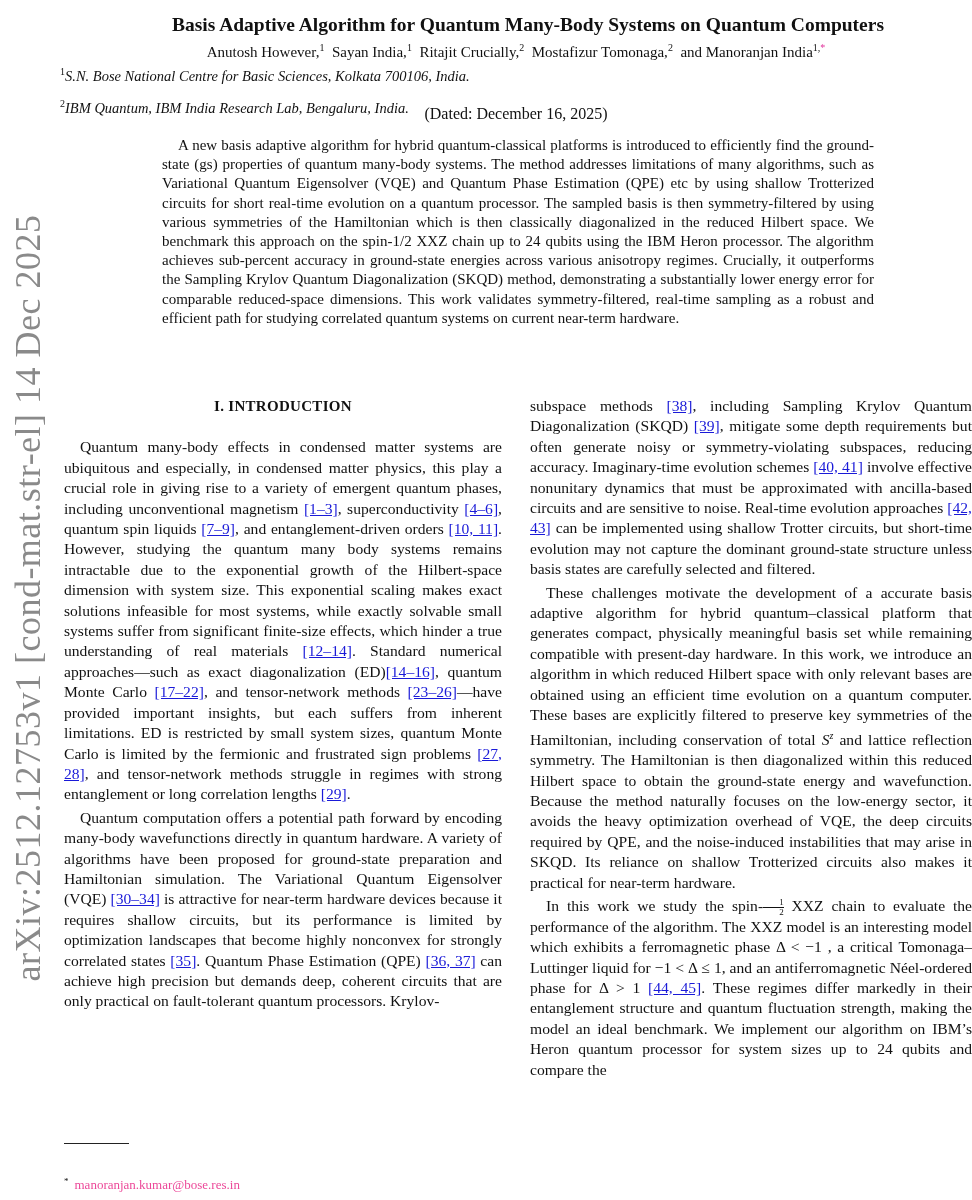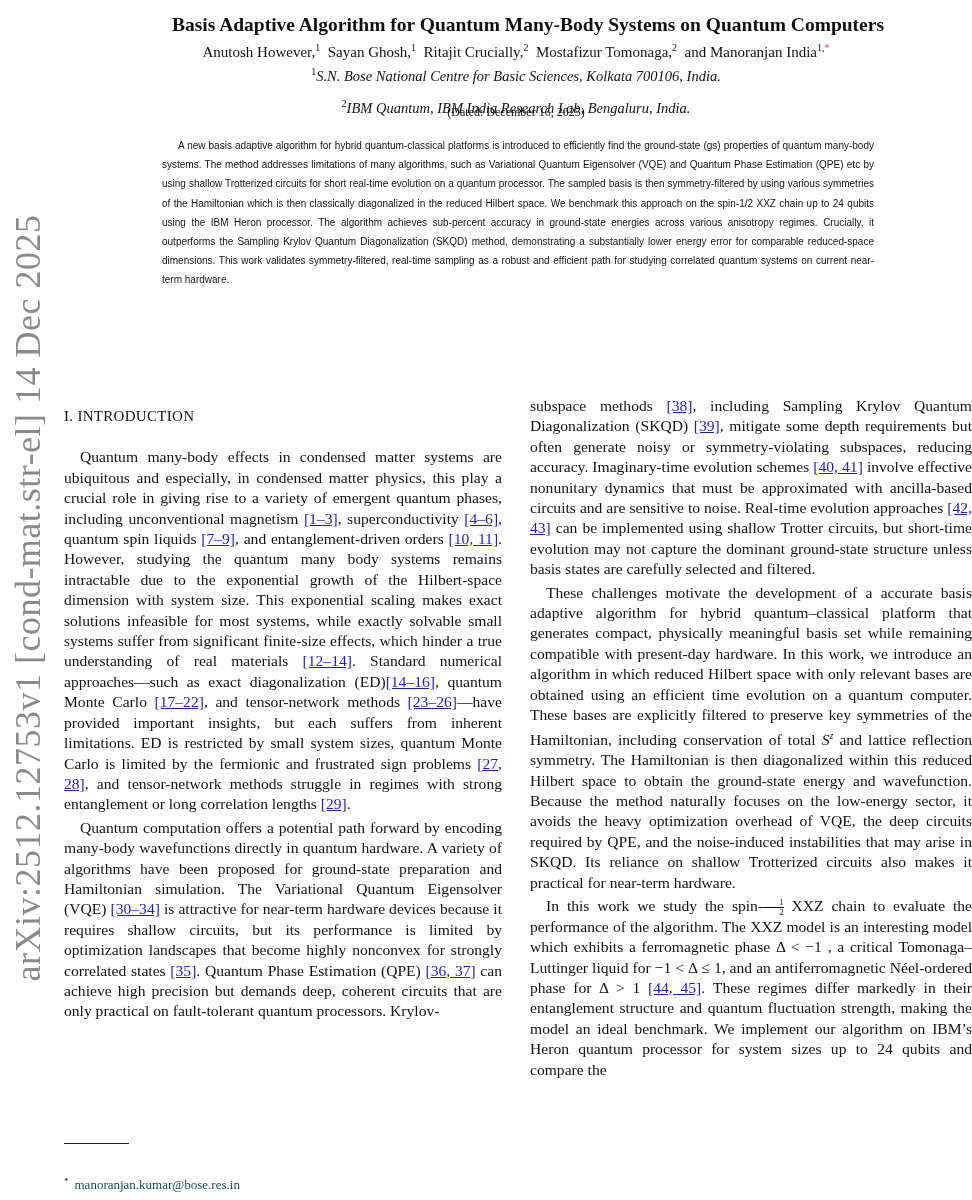--- a/index.html
+++ b/index.html
@@ -22,72 +22,72 @@
     font-family: "Liberation Serif", serif; font-weight: bold; font-size: 19.5px;
     margin: 12px;
   }
   .authors {
     position: absolute; left: 60px; top: 42px; width: 912px; text-align: center;
     font-family: "Liberation Serif", serif; font-size: 15px;
   }
   .authors sup { font-size: 10px; }
   .pink { color: #e0309a; }
   .affil {
-    position: absolute; left: 60px; width: 912px; text-align: center;
+    position: absolute; left: 60px; width: 912px; text-align: left;
     font-family: "Liberation Serif", serif; font-style: italic; font-size: 14.5px;
   }
   .affil sup { font-style: normal; font-size: 10px; }
   .dated {
     position: absolute; left: 60px; top: 105px; width: 912px; text-align: center;
-    font-family: "Liberation Serif", serif; font-size: 12px;
+    font-family: "Liberation Serif", serif; font-size: 16px;
   }
   .abstract {
     position: absolute; left: 162px; top: 136px; width: 712px;
-    font-family: Liberation Sans, sans-serif; font-size: 10px; line-height: 19.2px;
+    font-family: Liberation Serif, serif; font-size: 15px; line-height: 19.2px;
     text-align: justify; text-indent: 16px; margin: 0;
   }
   .col {
     position: absolute; font-family: "Liberation Serif", serif;
     font-size: 15.6px; line-height: 20.4px; text-align: justify; hyphens: auto;
   }
   .col-left { left: 64px; top: 396px; width: 438px; }
   .col-right { left: 530px; top: 396px; width: 442px; }
   .section-heading {
-    font-weight: normal; font-size: 15px; margin: 10px 0 21px 0;
+    text-align: center; font-weight: bold; font-size: 15px; margin: 0 0 21px 0;
     letter-spacing: 0.3px;
   }
   .para { margin: 0 0 3px 0; text-indent: 16px; }
   .para.noindent { text-indent: 0; }
   .cite { color: #1a1ad8; text-decoration: underline; }
   .footnote-rule {
     position: absolute; left: 64px; top: 1143px; width: 65px; height: 0;
     border-top: 1px solid #222;
   }
   .footnote {
     position: absolute; left: 64px; top: 1176px;
     font-family: "Liberation Serif", serif; font-size: 13px;
   }
   .footnote .mark { font-size: 9px; vertical-align: super; margin-right: 6px; }
-  .footnote a { color: #0c4a6e; text-decoration: none; font-family: Liberation Serif, serif; }
+  .footnote a { color: #ec4899; text-decoration: none; font-family: Liberation Serif, serif; }
   .frac { display: inline-block; vertical-align: middle; text-align: center; font-size: 9px; line-height: 9px; }
   .frac span { display: block; }
   .frac .num { border-bottom: 1px solid #111; }
 </style>
 </head>
 <body>
 
 <div class="stamp">
   <div class="stamp-text">arXiv:2512.12753v1  [cond-mat.str-el]  14 Dec 2025</div>
 </div>
 
 <h1 class="title">Basis Adaptive Algorithm for Quantum Many-Body Systems on Quantum Computers</h1>
 
 <div class="authors">
   <span>Anutosh However,</span><sup>1</sup>&nbsp;
-  <span>Sayan Ghosh,</span><sup>1</sup>&nbsp;
+  <span>Sayan India,</span><sup>1</sup>&nbsp;
   <span>Ritajit Crucially,</span><sup>2</sup>&nbsp;
   <span>Mostafizur Tomonaga,</span><sup>2</sup>&nbsp;
   <span>and Manoranjan India</span><sup>1,</sup><sup class="pink">*</sup>
 </div>
 
 <div class="affil" style="top:66px;">
   <sup>1</sup><span>S.N. Bose National Centre for Basic Sciences, Kolkata 700106, India.</span>
 </div>
 <div class="affil" style="top:98px;">
   <sup>2</sup><span>IBM Quantum, IBM India Research Lab, Bengaluru, India.</span>

